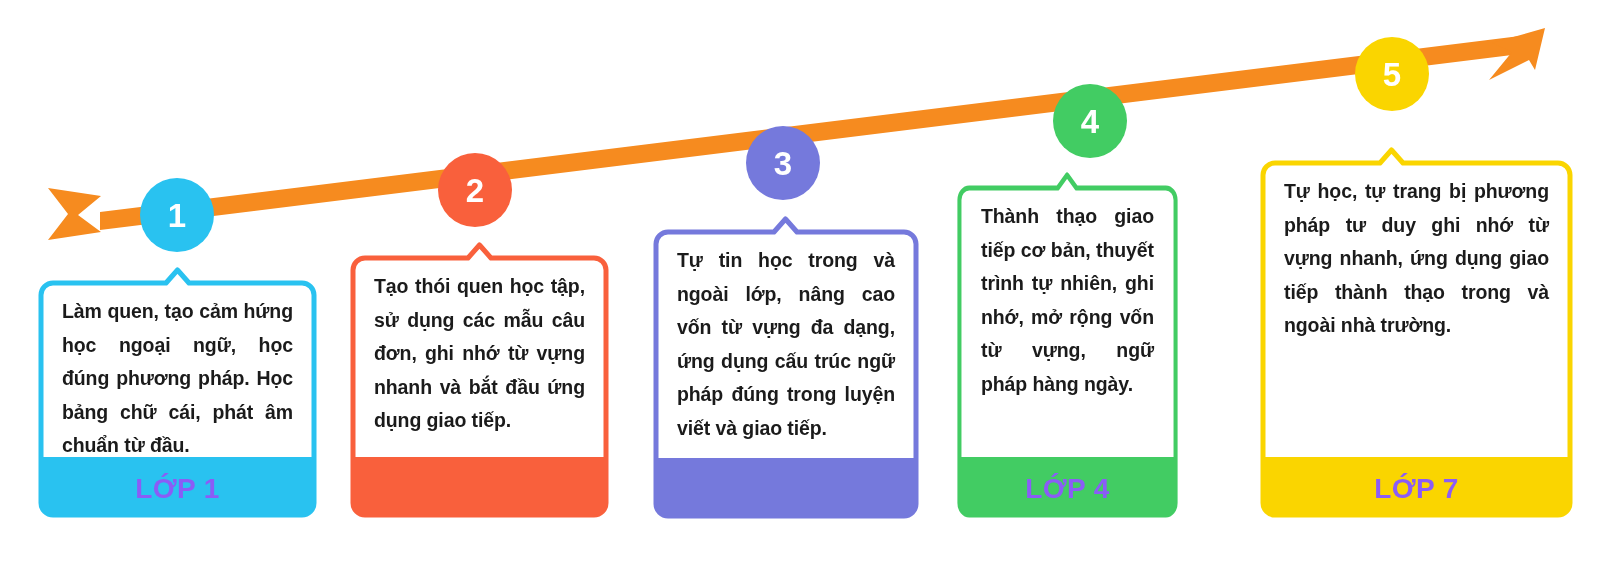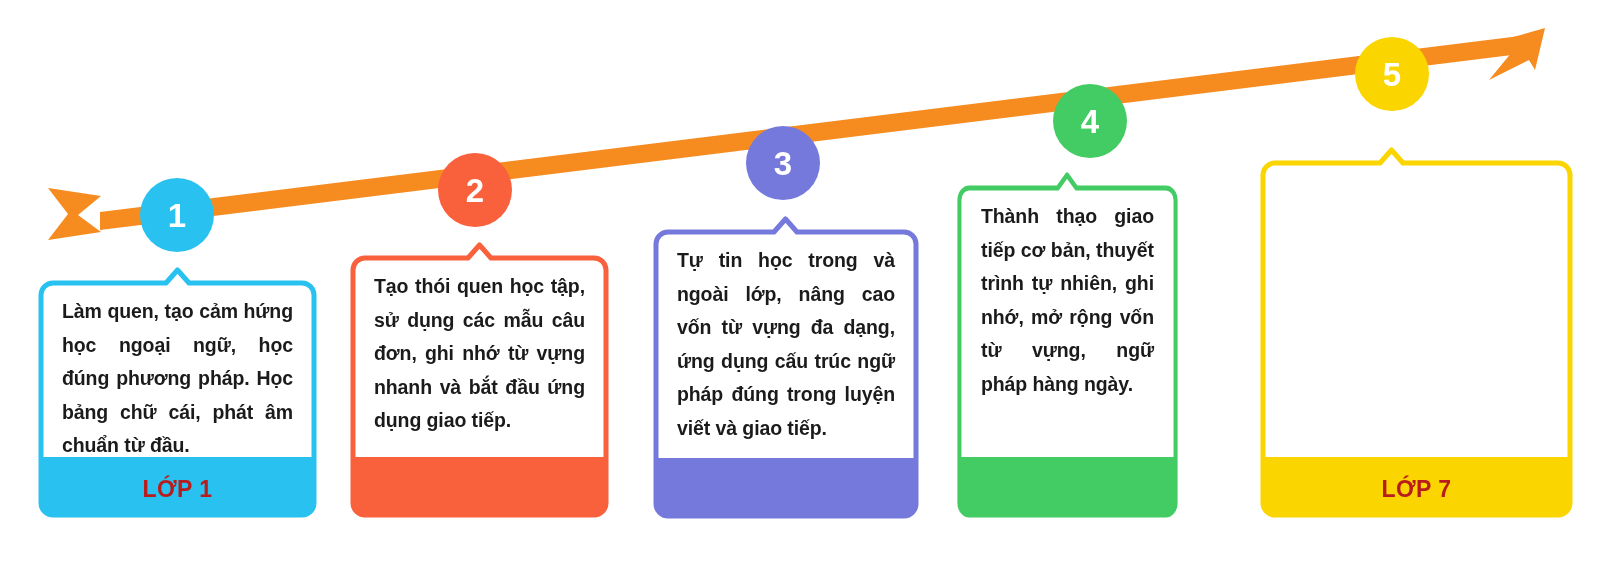--- a/index.html
+++ b/index.html
@@ -53,22 +53,22 @@
   }
   .card-footer {
     position: absolute;
     left: 0;
     bottom: 0;
     width: 100%;
     height: 58px;
     display: flex;
     align-items: center;
     justify-content: center;
-    color: #b91c1c;
-    font-size: 23px;
+    color: #8b5cf6;
+    font-size: 28px;
     font-weight: bold;
     letter-spacing: 0.4px;
   }
   .badge {
     position: absolute;
     width: 74px;
     height: 74px;
     border-radius: 50%;
     display: flex;
     align-items: center;
@@ -126,29 +126,31 @@
   <div class="badge" style="left:746px; top:126px; background:#7579DC;">
     <span>3</span>
   </div>
 
   <div class="card" style="left:957px; top:170px; width:221px; height:348px;">
     <svg class="card-shape" viewBox="0 0 272 348" preserveAspectRatio="none">
       <path d="M 3 30 A 12 12 0 0 1 15 18 L 124 18 L 135.5 5 L 147 18 L 257 18 A 12 12 0 0 1 269 30 L 269 333 A 12 12 0 0 1 257 345 L 15 345 A 12 12 0 0 1 3 333 Z" fill="#ffffff" stroke="#42CC63" stroke-width="5" stroke-linejoin="round"></path>
       <path d="M 3 287 L 269 287 L 269 333 A 12 12 0 0 1 257 345 L 15 345 A 12 12 0 0 1 3 333 Z" fill="#42CC63"></path>
     </svg>
     <div class="card-body">Thành thạo giao tiếp cơ bản, thuyết trình tự nhiên, ghi nhớ, mở rộng vốn từ vựng, ngữ pháp hàng ngày.</div>
+    <div class="card-footer">LỚP 4</div>
   </div>
   <div class="badge" style="left:1053px; top:84px; background:#42CC63;">
     <span>4</span>
   </div>
 
   <div class="card" style="left:1260px; top:145px; width:313px; height:373px;">
     <svg class="card-shape" viewBox="0 0 313 373" preserveAspectRatio="none">
       <path d="M 3 30 A 12 12 0 0 1 15 18 L 120 18 L 131.5 5 L 143 18 L 298 18 A 12 12 0 0 1 310 30 L 310 358 A 12 12 0 0 1 298 370 L 15 370 A 12 12 0 0 1 3 358 Z" fill="#ffffff" stroke="#FAD500" stroke-width="5" stroke-linejoin="round"></path>
       <path d="M 3 312 L 310 312 L 310 358 A 12 12 0 0 1 298 370 L 15 370 A 12 12 0 0 1 3 358 Z" fill="#FAD500"></path>
     </svg>
+    <div class="card-body">Tự học, tự trang bị phương pháp tư duy ghi nhớ từ vựng nhanh, ứng dụng giao tiếp thành thạo trong và ngoài nhà trường.</div>
     <div class="card-footer">LỚP 7</div>
   </div>
   <div class="badge" style="left:1355px; top:37px; background:#FAD500;">
     <span>5</span>
   </div>
 
 </div>
 
 </body></html>

